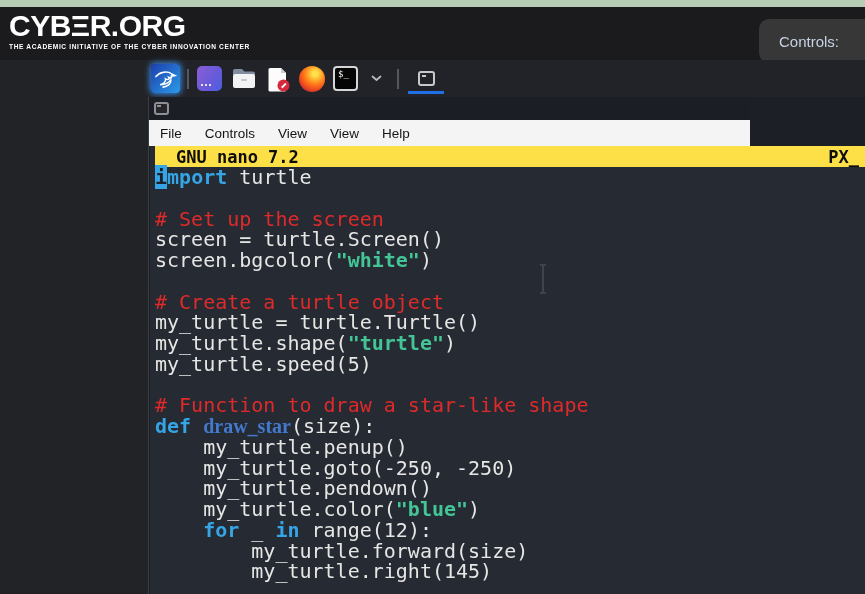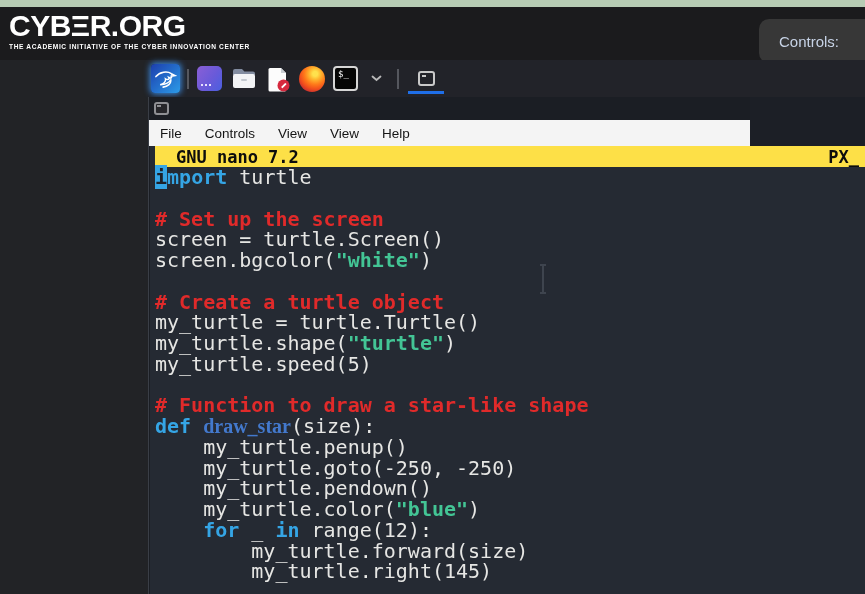--- a/index.html
+++ b/index.html
@@ -64,21 +64,21 @@
   .nano-titlebar { height:21px; background:#fde047; color:#0d0d0d;
       font-family:"DejaVu Sans Mono",monospace; font-size:17px; font-weight:bold;
       display:flex; justify-content:space-between; align-items:center; }
   .nano-title-left { padding-left:21px; }
   .nano-title-right { padding-right:7px; }
 
   .code { font-family:"DejaVu Sans Mono",monospace; font-size:20px; line-height:20.75px;
           white-space:pre; color:var(--plain); }
   .code-line { height:20.75px; }
   .tok-pl { color:var(--plain); }
-  .tok-cm { color:var(--comment); font-weight:bold; }
+  .tok-cm { color:var(--comment); font-weight:normal; }
   .tok-st { color:var(--string); font-weight:bold; }
   .tok-kw { color:var(--keyword); font-weight:bold; }
   .tok-fn { color:var(--func); font-weight:bold;font-family:Liberation Serif, serif; }
   .tok-cur { color:#1d2129; background:var(--keyword); font-weight:bold; }
 
   .ibeam { position:absolute; left:542px; top:264px; width:2px; height:30px; background:#3e444e; }
   .ibeam::before, .ibeam::after { content:""; position:absolute; left:-2px; width:6px; height:2px; background:#3e444e; }
   .ibeam::before { top:0; } .ibeam::after { bottom:0; }
 </style>
 </head>

